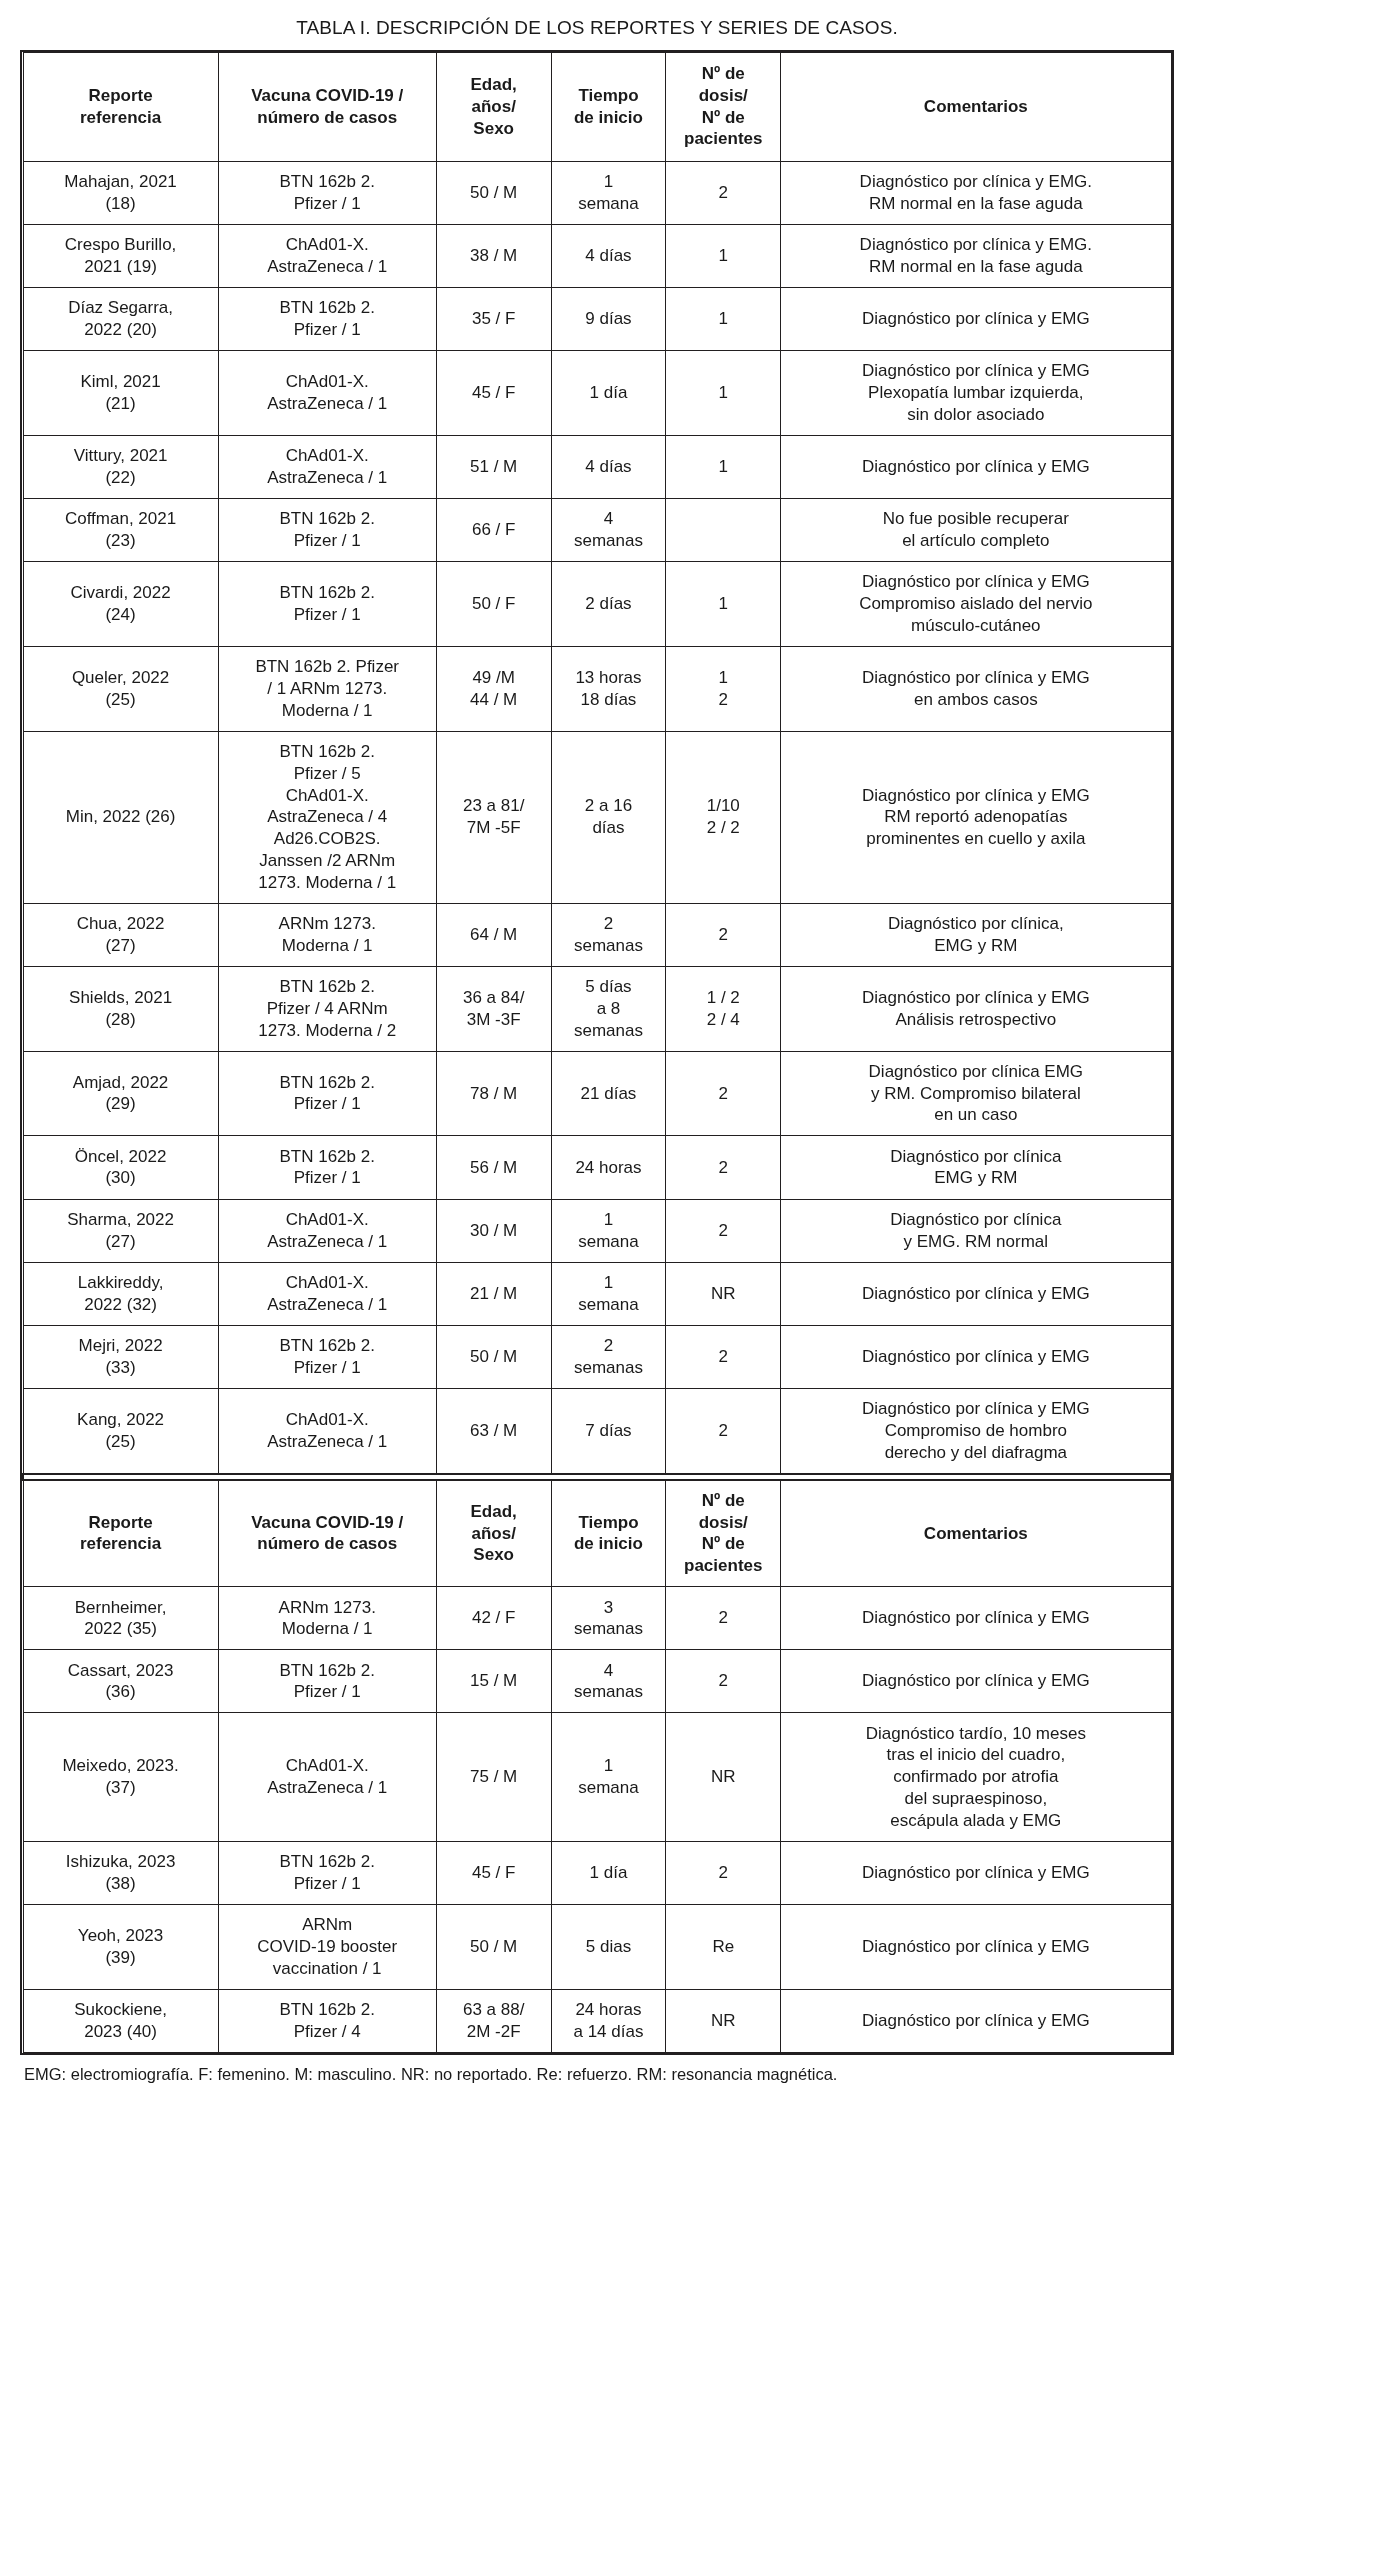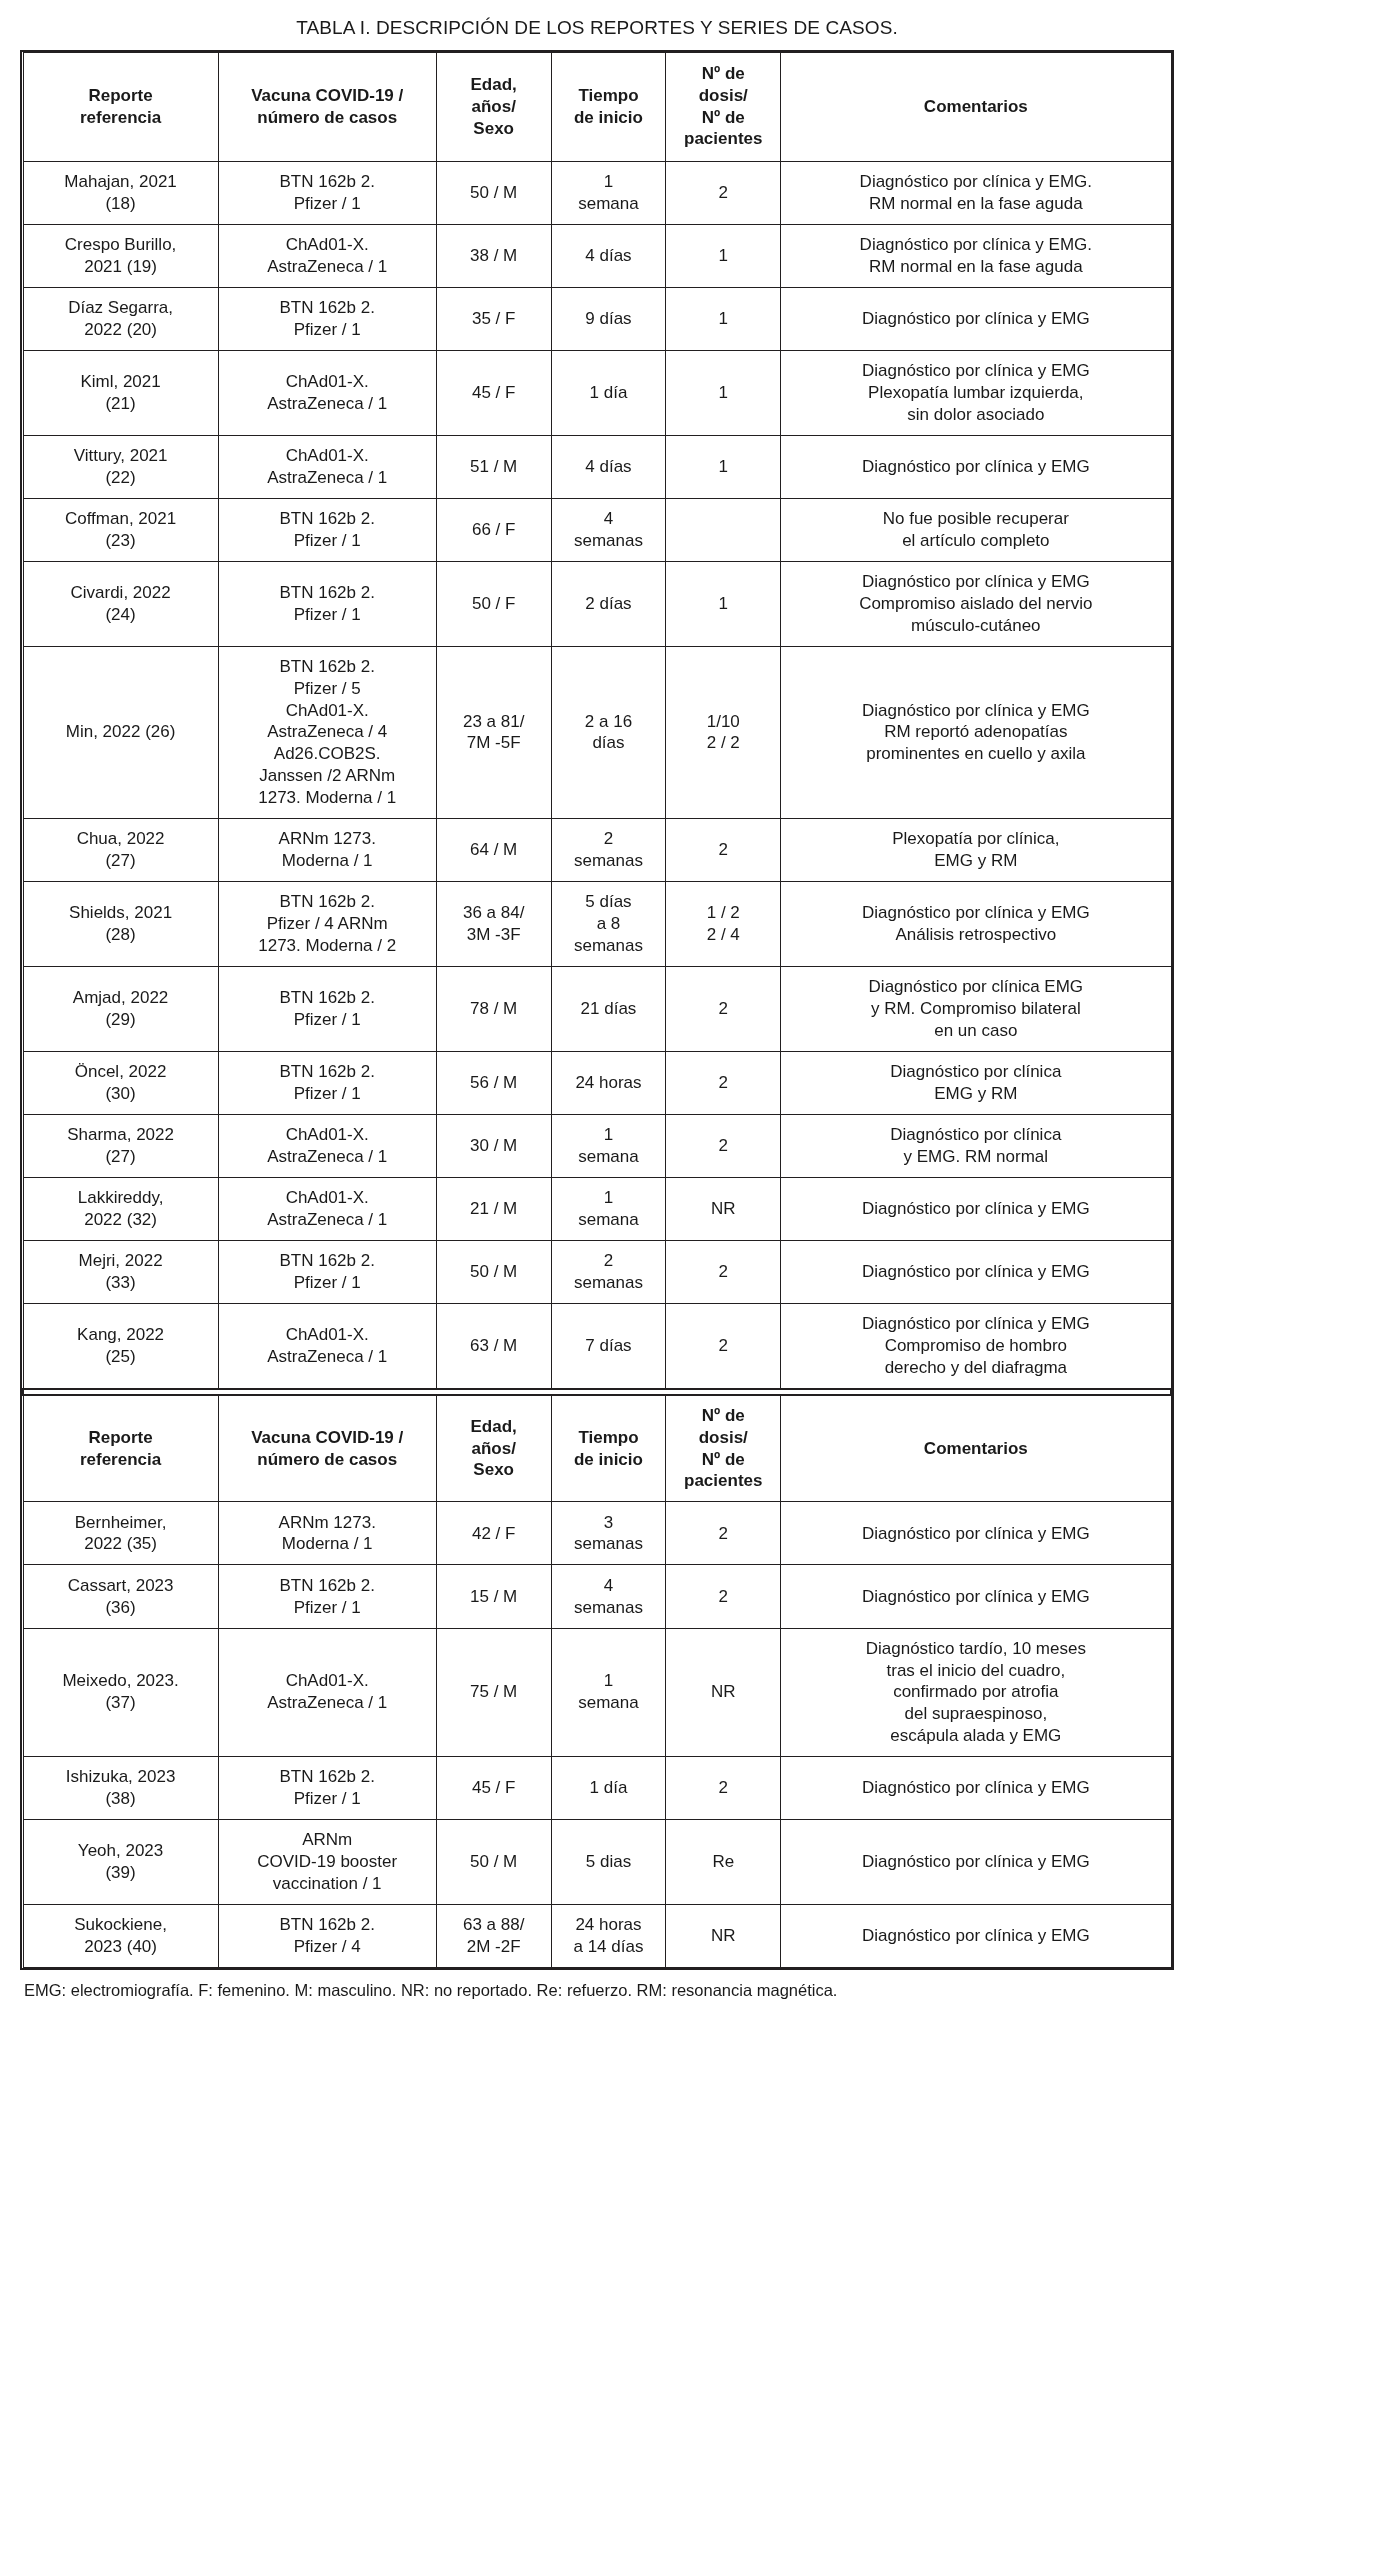--- a/index.html
+++ b/index.html
@@ -188,20 +188,35 @@
             <td class="cell-multiline">BTN 162b 2.
 Pfizer / 1</td>
             <td class="cell-multiline">50 / F</td>
             <td class="cell-multiline">2 días</td>
             <td class="cell-multiline">1</td>
             <td class="cell-multiline">Diagnóstico por clínica y EMG
 Compromiso aislado del nervio
 músculo-cutáneo</td>
           </tr>
           <tr>
+            <td class="cell-multiline">Queler, 2022
+(25)</td>
+            <td class="cell-multiline">BTN 162b 2. Pfizer
+/ 1 ARNm 1273.
+Moderna / 1</td>
+            <td class="cell-multiline">49 /M
+44 / M</td>
+            <td class="cell-multiline">13 horas
+18 días</td>
+            <td class="cell-multiline">1
+2</td>
+            <td class="cell-multiline">Diagnóstico por clínica y EMG
+en ambos casos</td>
+          </tr>
+          <tr>
             <td class="cell-multiline">Min, 2022 (26)</td>
             <td class="cell-multiline">BTN 162b 2.
 Pfizer / 5
 ChAd01-X.
 AstraZeneca / 4
 Ad26.COB2S.
 Janssen /2 ARNm
 1273. Moderna / 1</td>
             <td class="cell-multiline">23 a 81/
 7M -5F</td>
@@ -215,21 +230,21 @@
           </tr>
           <tr>
             <td class="cell-multiline">Chua, 2022
 (27)</td>
             <td class="cell-multiline">ARNm 1273.
 Moderna / 1</td>
             <td class="cell-multiline">64 / M</td>
             <td class="cell-multiline">2
 semanas</td>
             <td class="cell-multiline">2</td>
-            <td class="cell-multiline">Plexopatía por clínica,
+            <td class="cell-multiline">Diagnóstico por clínica,
 EMG y RM</td>
           </tr>
           <tr>
             <td class="cell-multiline">Shields, 2021
 (28)</td>
             <td class="cell-multiline">BTN 162b 2.
 Pfizer / 4 ARNm
 1273. Moderna / 2</td>
             <td class="cell-multiline">36 a 84/
 3M -3F</td>

